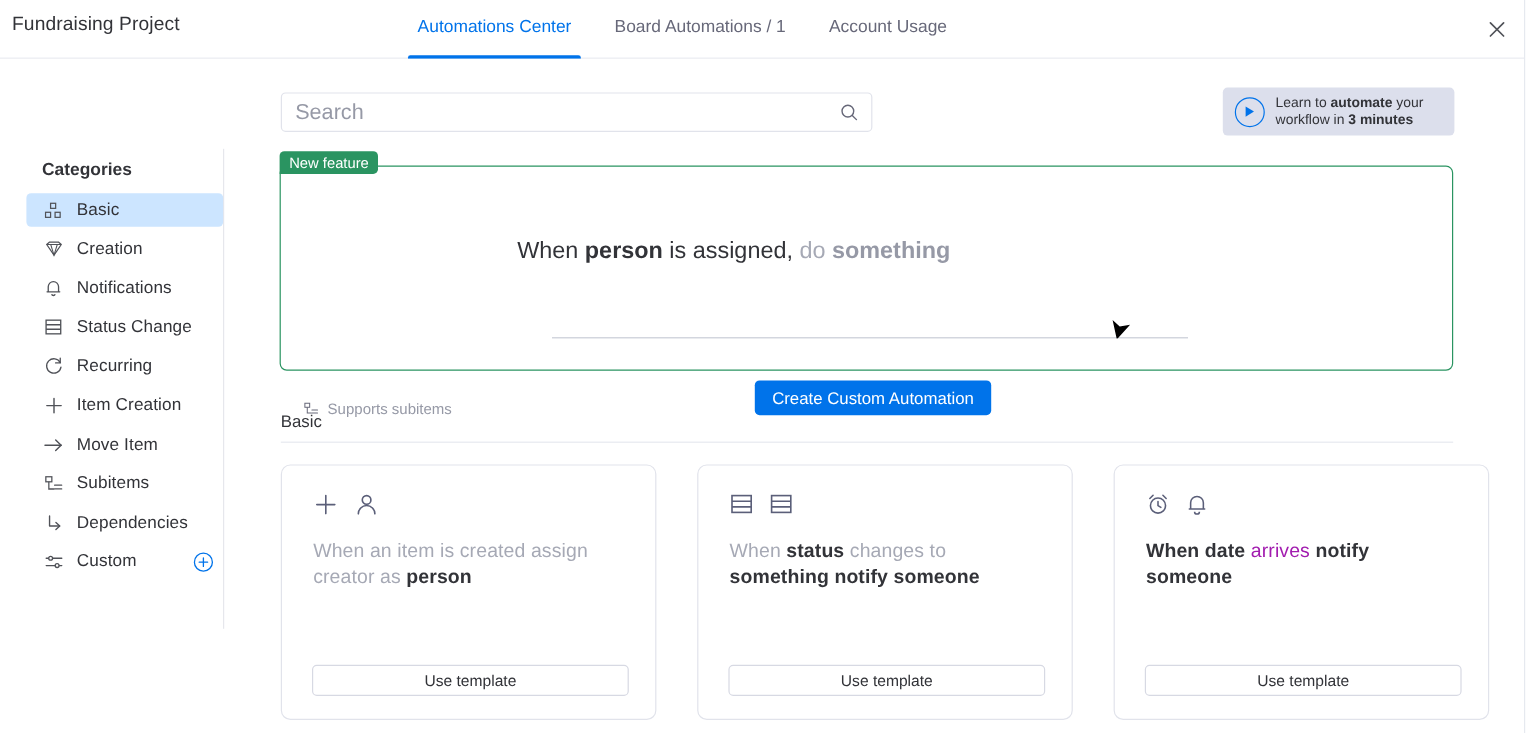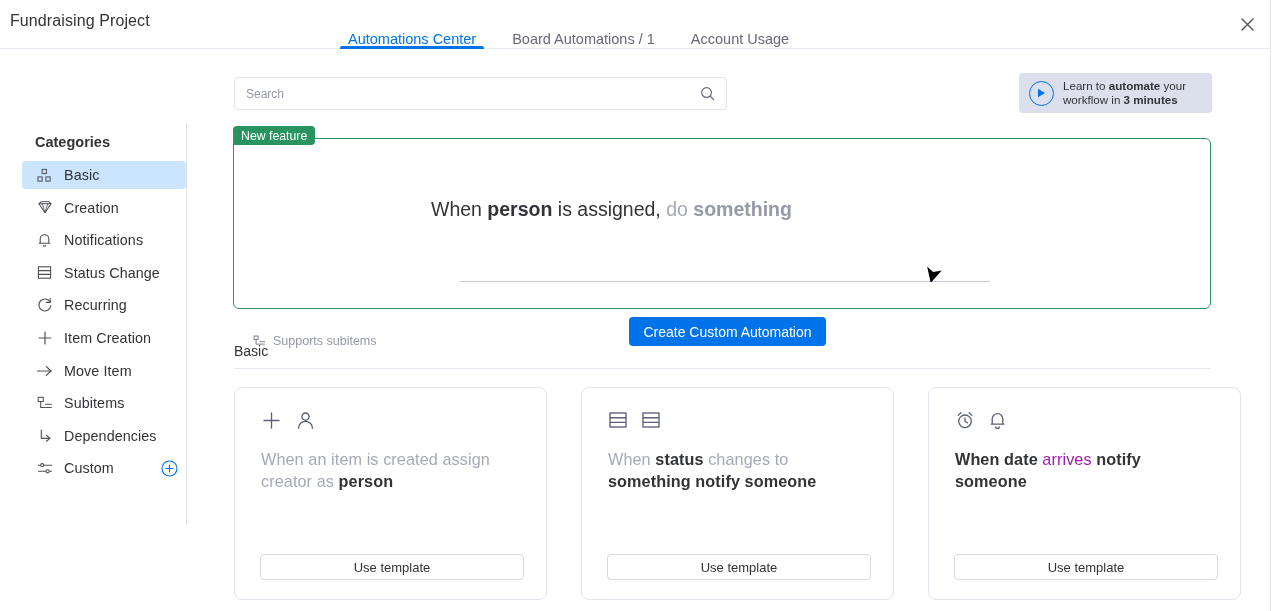--- a/index.html
+++ b/index.html
@@ -16,21 +16,21 @@
   .header {
     position: absolute; left:0; top:0; width:1270px; height:49px;
     border-bottom: 1px solid #e6e9ef; background:#fff;
   }
   .app-title {
     position:absolute; left:10px; top:12px;
     font-size:16px; color:#323338; letter-spacing:.1px;
   }
   .tabs { position:absolute; left:330px; top:0; height:49px; display:flex; align-items:flex-start; }
   .tab {
-    position:relative; height:49px; padding:31px 18px 0 18px;
+    position:relative; height:49px; padding:15px 18px 0 18px;
     font-size:14.5px; color:#676879; cursor:pointer; white-space:nowrap;
   }
   .tab.active { color:#0073ea; }
   .tab.active::after{
     content:""; position:absolute; left:10px; right:10px; bottom:0; height:3px;
     background:#0073ea; border-radius:2px 2px 0 0;
   }
   .close-btn{
     position:absolute; right:10px; top:11px; width:26px; height:26px;
     display:flex; align-items:center; justify-content:center; cursor:pointer;
@@ -60,21 +60,21 @@
 
   
   .main{ position:absolute; left:187px; top:49px; width:1083px; height:562px; background:#fff; }
 
   .search-wrap{
     position:absolute; left:47px; top:28px; width:493px; height:33px;
     border:1px solid #e1e3eb; border-radius:4px; background:#fff;
     display:flex; align-items:center; padding:0 11px; cursor:text;
   }
   .search-input{
-    border:0; outline:0; flex:1; font-size:12px; color:#323338;
+    border:0; outline:0; flex:1; font-size:18px; color:#323338;
     font-family:"Liberation Sans", sans-serif; background:transparent;
   }
   .search-input::placeholder{ color:#9699a6; }
   .search-icon{ color:#676879; display:flex; align-items:center; cursor:pointer; }
 
   .promo{
     position:absolute; left:832px; top:24px; width:193px; height:40px;
     background:#dcdfec; border-radius:4px; display:flex; align-items:center;
     padding:0 10px; cursor:pointer;
   }

